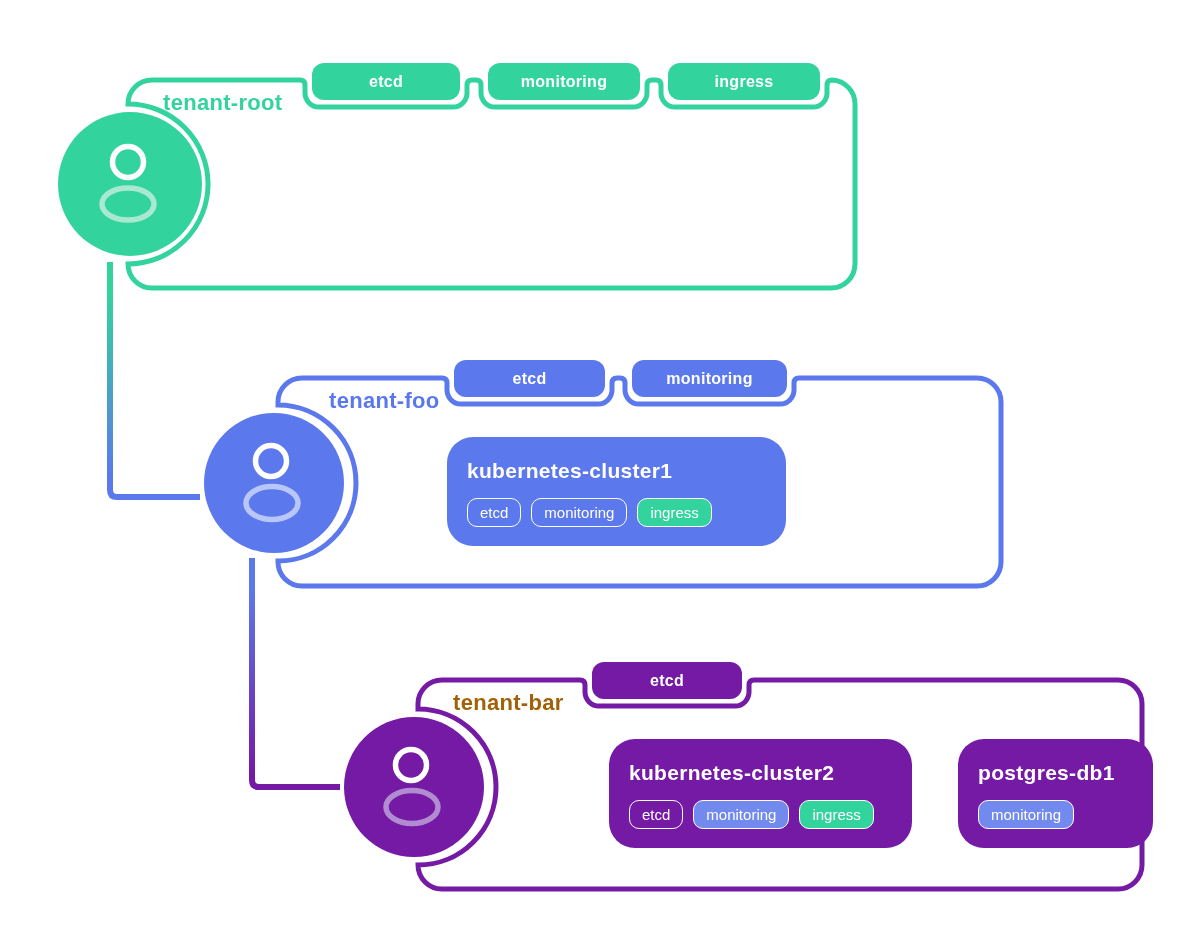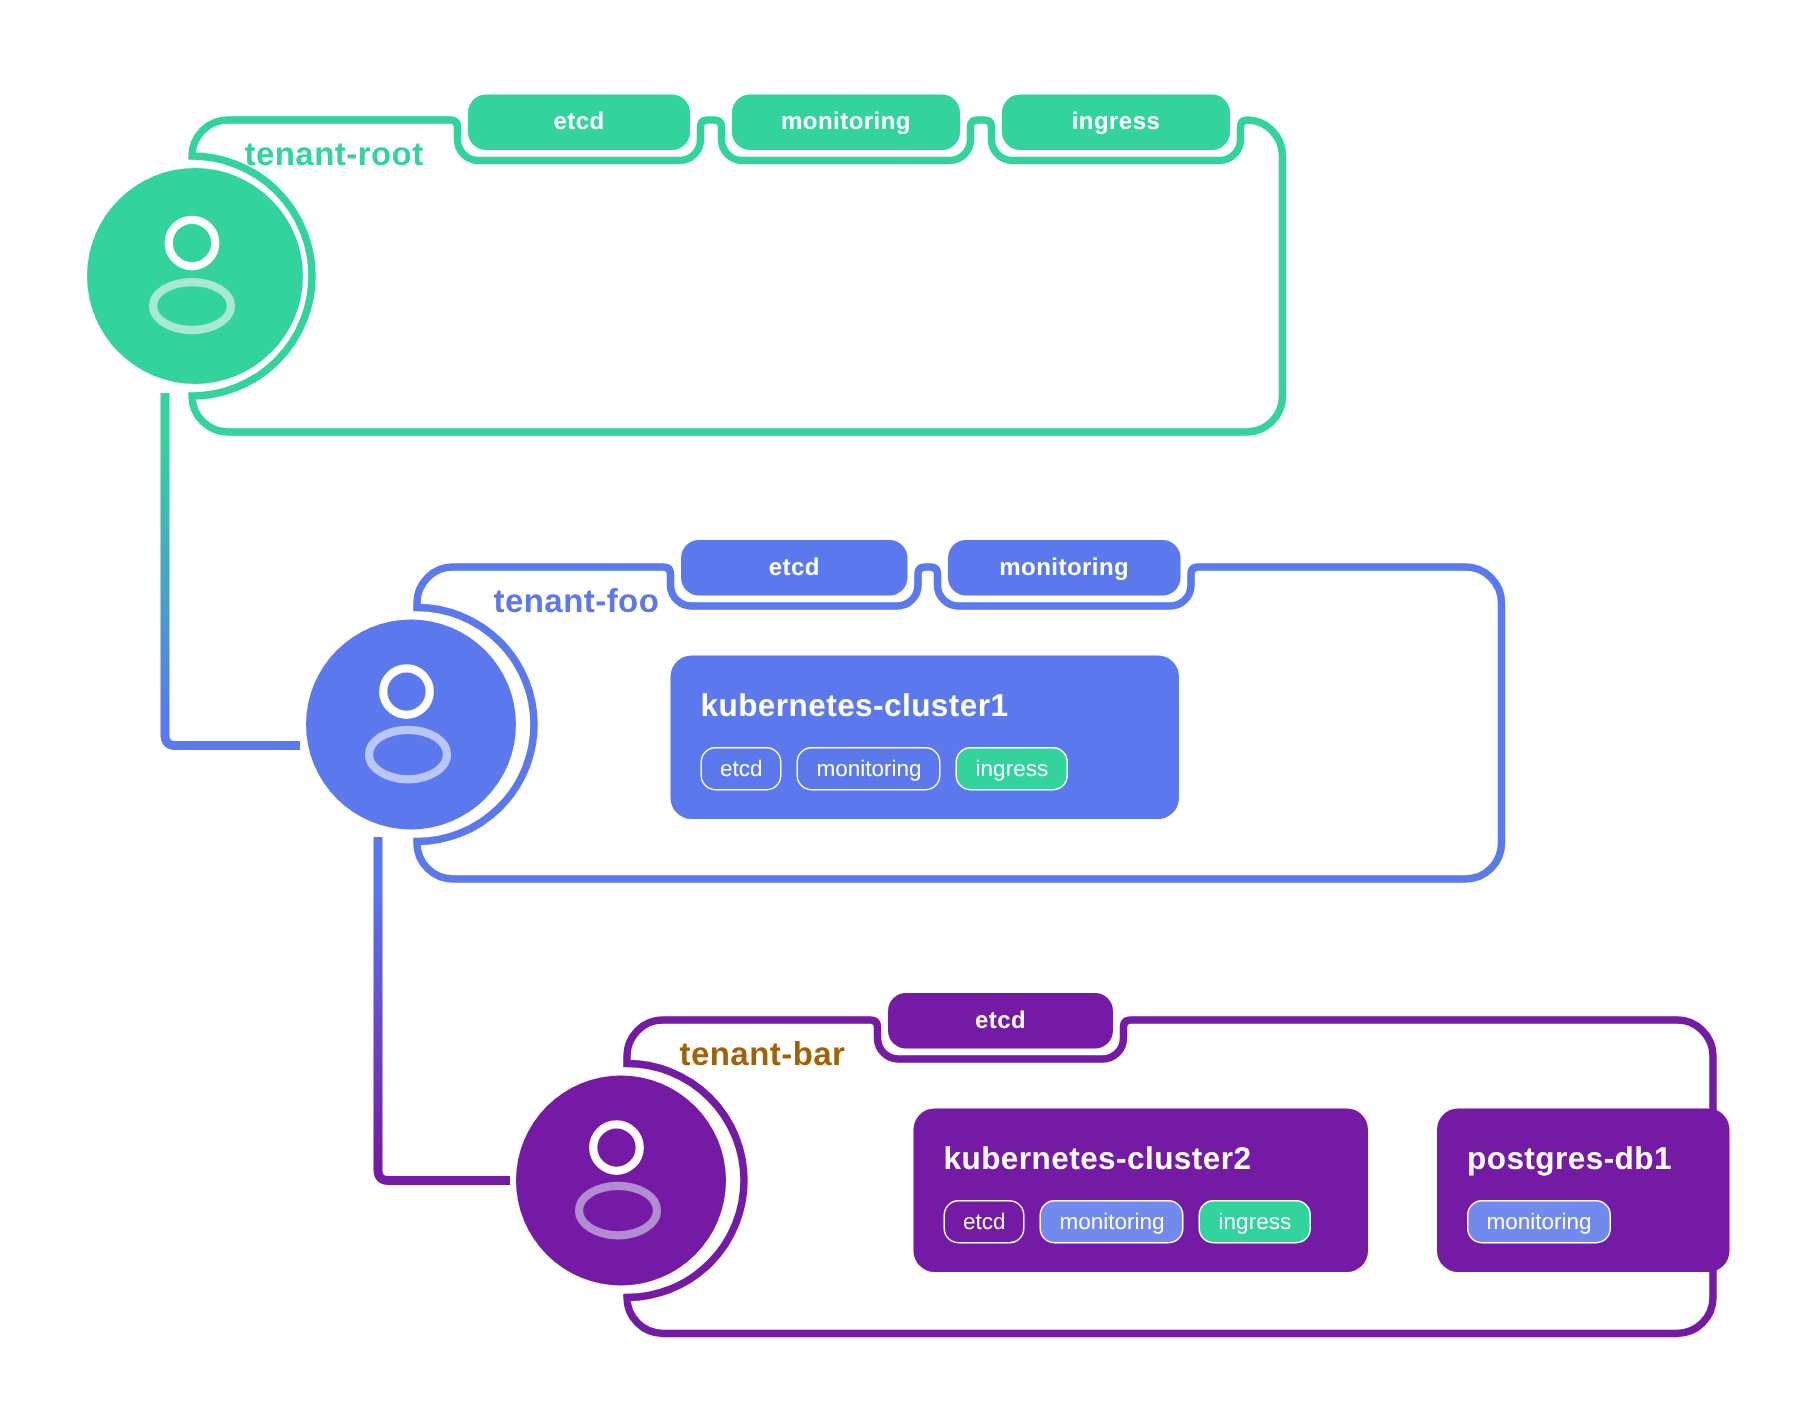--- a/index.html
+++ b/index.html
@@ -17,21 +17,21 @@
   .tag-lg {
     position:absolute; height:37px; border-radius:12px;
     display:flex; align-items:center; justify-content:center;
     color:#ffffff; font-weight:bold; font-size:16px; letter-spacing:.3px;
   }
   .bg-green  { background:#33d39e; }
   .bg-blue   { background:#5b78ec; }
   .bg-purple { background:#741aa5; }
 
   .card {
-    position:absolute; border-radius:14px; color:#ffffff;
+    position:absolute; border-radius:26px; color:#ffffff;
     padding:22px 18px 0 20px; box-sizing:border-box;
   }
   .card-title { font-weight:bold; font-size:21px; letter-spacing:.3px; }
   .pill-row { display:flex; gap:10px; margin-top:15px; }
   .pill {
     height:29px; border-radius:10px; border:1.5px solid #ffffff;
     color:#ffffff; font-size:15px; display:inline-flex; align-items:center;
     padding:0 12px; box-sizing:border-box; white-space:nowrap;
   }
   .pill.outline  { background:transparent; }

